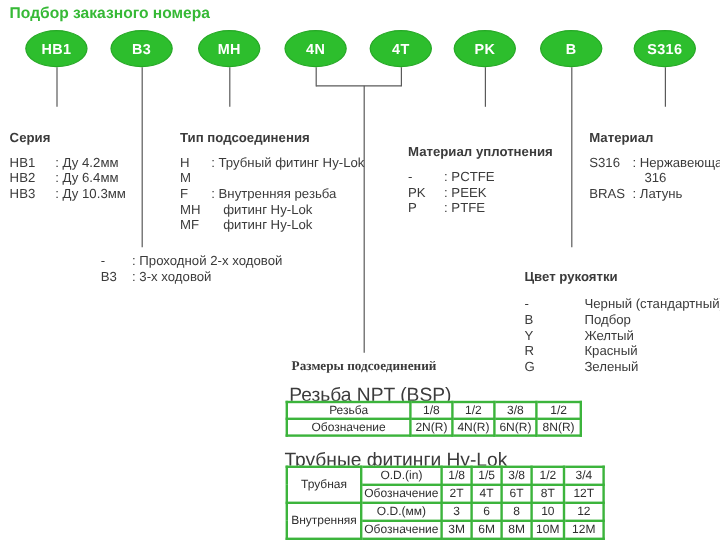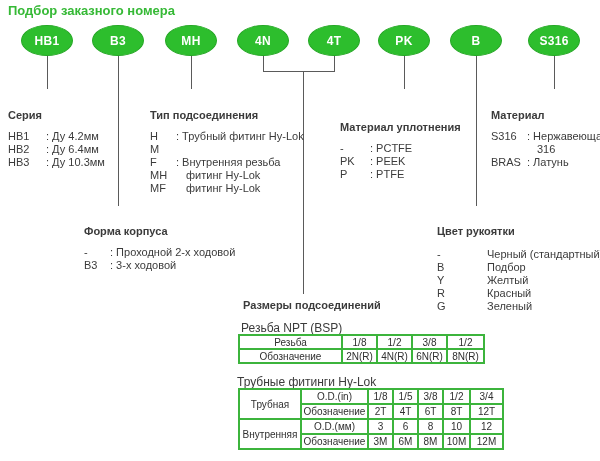--- a/index.html
+++ b/index.html
@@ -23,23 +23,23 @@
   .section { position:absolute; font-size:11px; line-height:13px; color:#3b3b3b; }
   .sec-h { font-weight:bold; margin:13px 0 8px 0; white-space:nowrap; }
   .item { display:flex; }
   .item .k { flex:0 0 auto; }
   .item .vcol { }
   .item .v  { white-space:nowrap; }
   .item .v2 { padding-left:10px; white-space:nowrap; }
   .k-series { width:38px; }  .k-conn { width:26px; }  .k-seal { width:30px; }
   .k-mat { width:36px; }     .k-form { width:26px; }  .k-hand { width:50px; }
   .free-h {
-    position:absolute; font-weight:bold; font-size:11px; white-space:nowrap;
-  }
-  .tbl-label { position:absolute; font-size:12px; white-space:nowrap; }
+    position:absolute; font-weight:bold; font-size:11px; white-space:nowrap;font-family:Liberation Serif, serif;
+  }
+  .tbl-label { position:absolute; font-size:16px; white-space:nowrap; }
   table.green {
     position:absolute; border-collapse:collapse; table-layout:fixed;
     font-size:10px; color:#2f2f2f; background:#ffffff;
   }
   table.green td {
     border:2px solid #3cb43c; text-align:center; vertical-align:middle;
     padding:0 1px; overflow:hidden; white-space:nowrap;
   }
   table.t1 td { height:12px; }
   table.t2 td { height:13px; }
@@ -141,21 +141,20 @@
       <div class="v2">316</div>
     </span>
   </div>
   <div class="item">
     <span class="k k-mat">BRAS</span>
     <span class="v">: Латунь</span>
   </div>
 </div>
 
 <div class="section" style="left:84px; top:212px">
-  <div class="sec-h">Форма корпуса</div>
   <div class="item">
     <span class="k k-form">-</span>
     <span class="v">: Проходной 2-х ходовой</span>
   </div>
   <div class="item">
     <span class="k k-form">B3</span>
     <span class="v">: 3-х ходовой</span>
   </div>
 </div>
 

